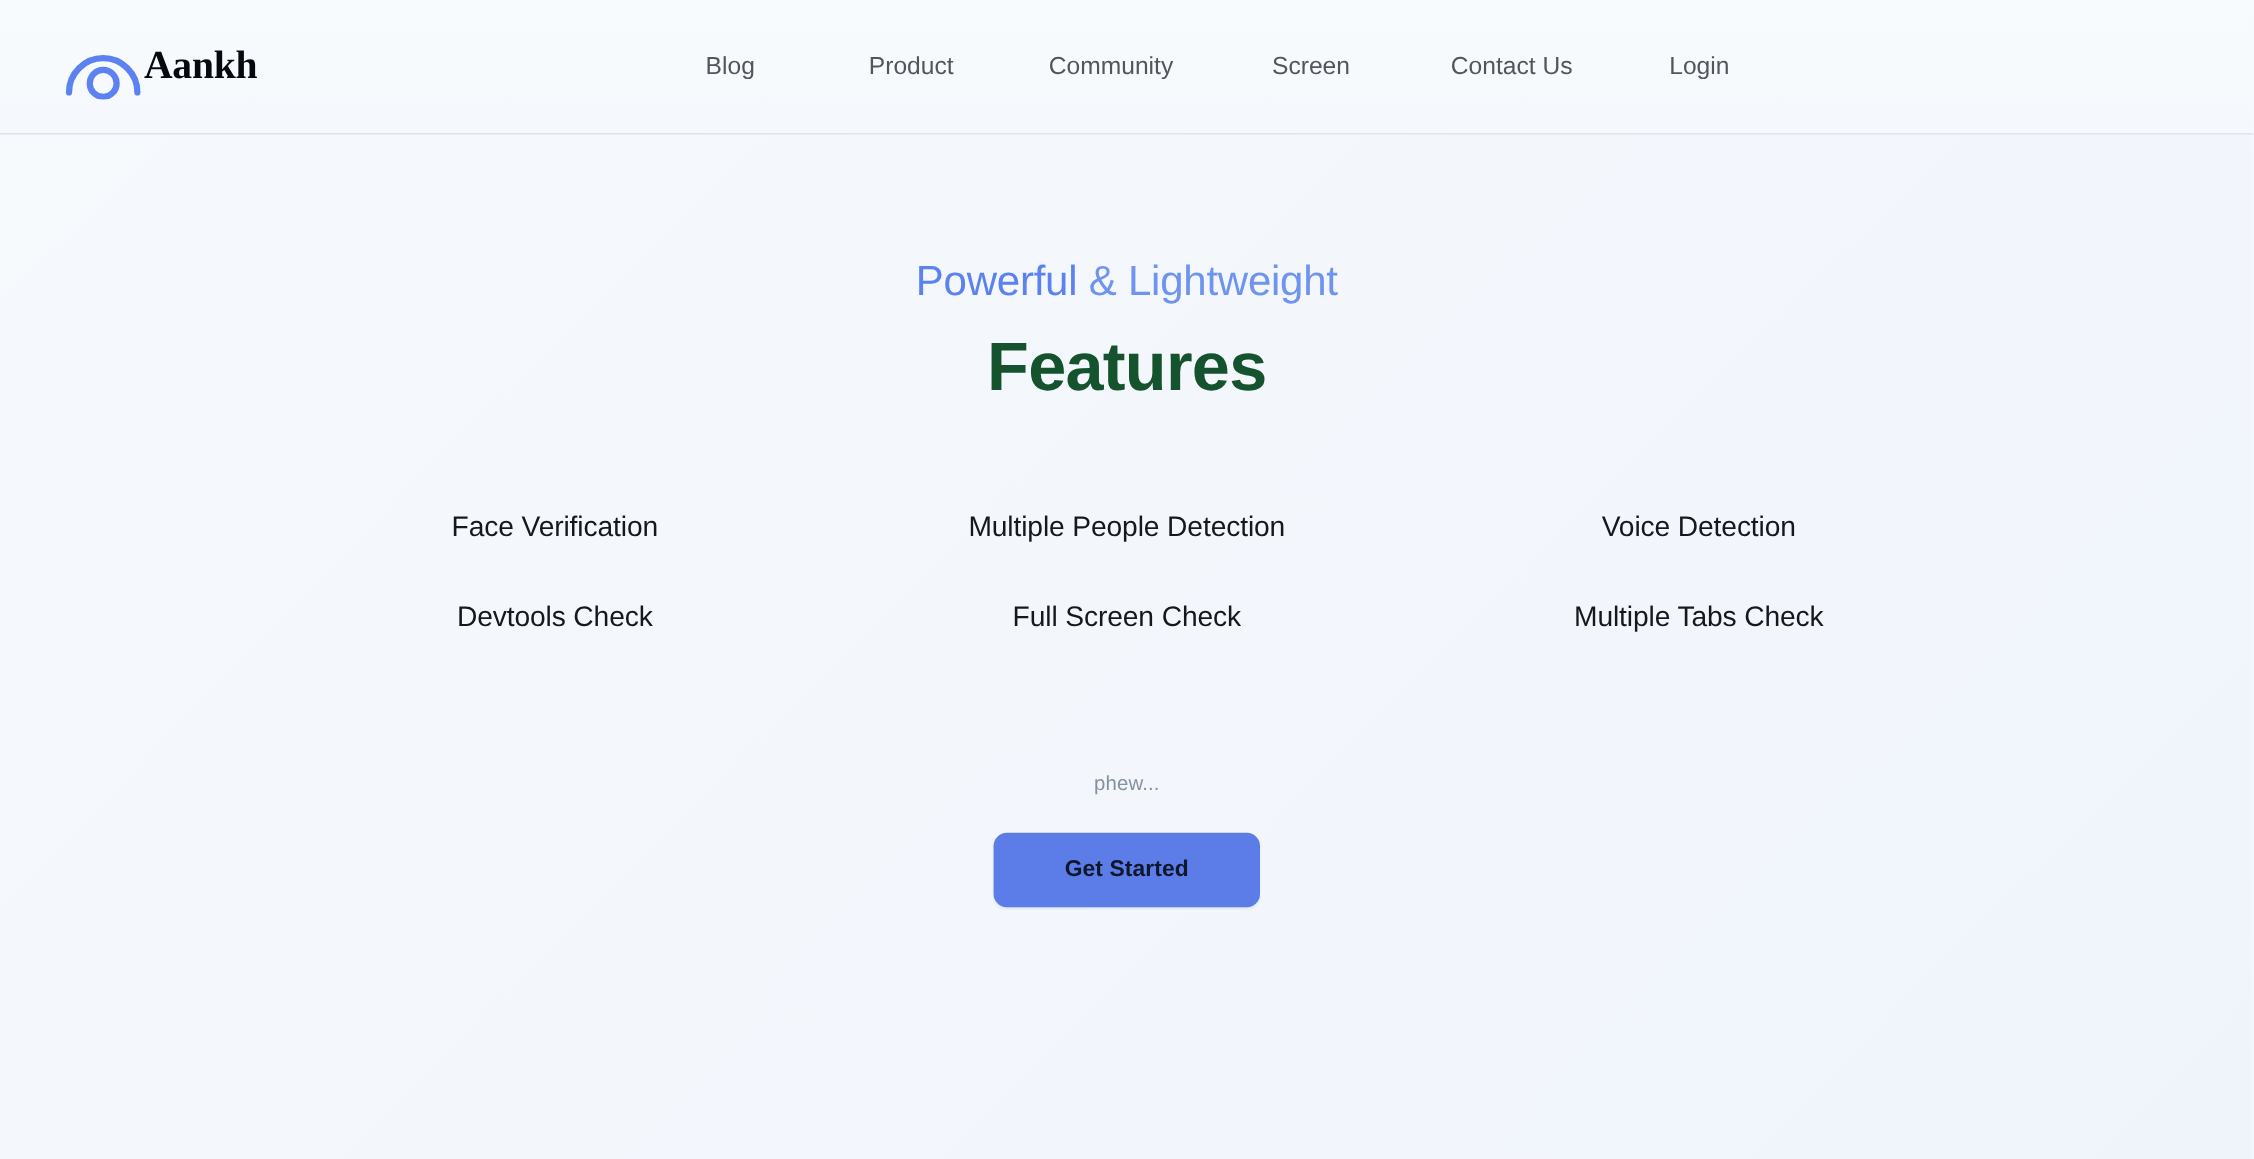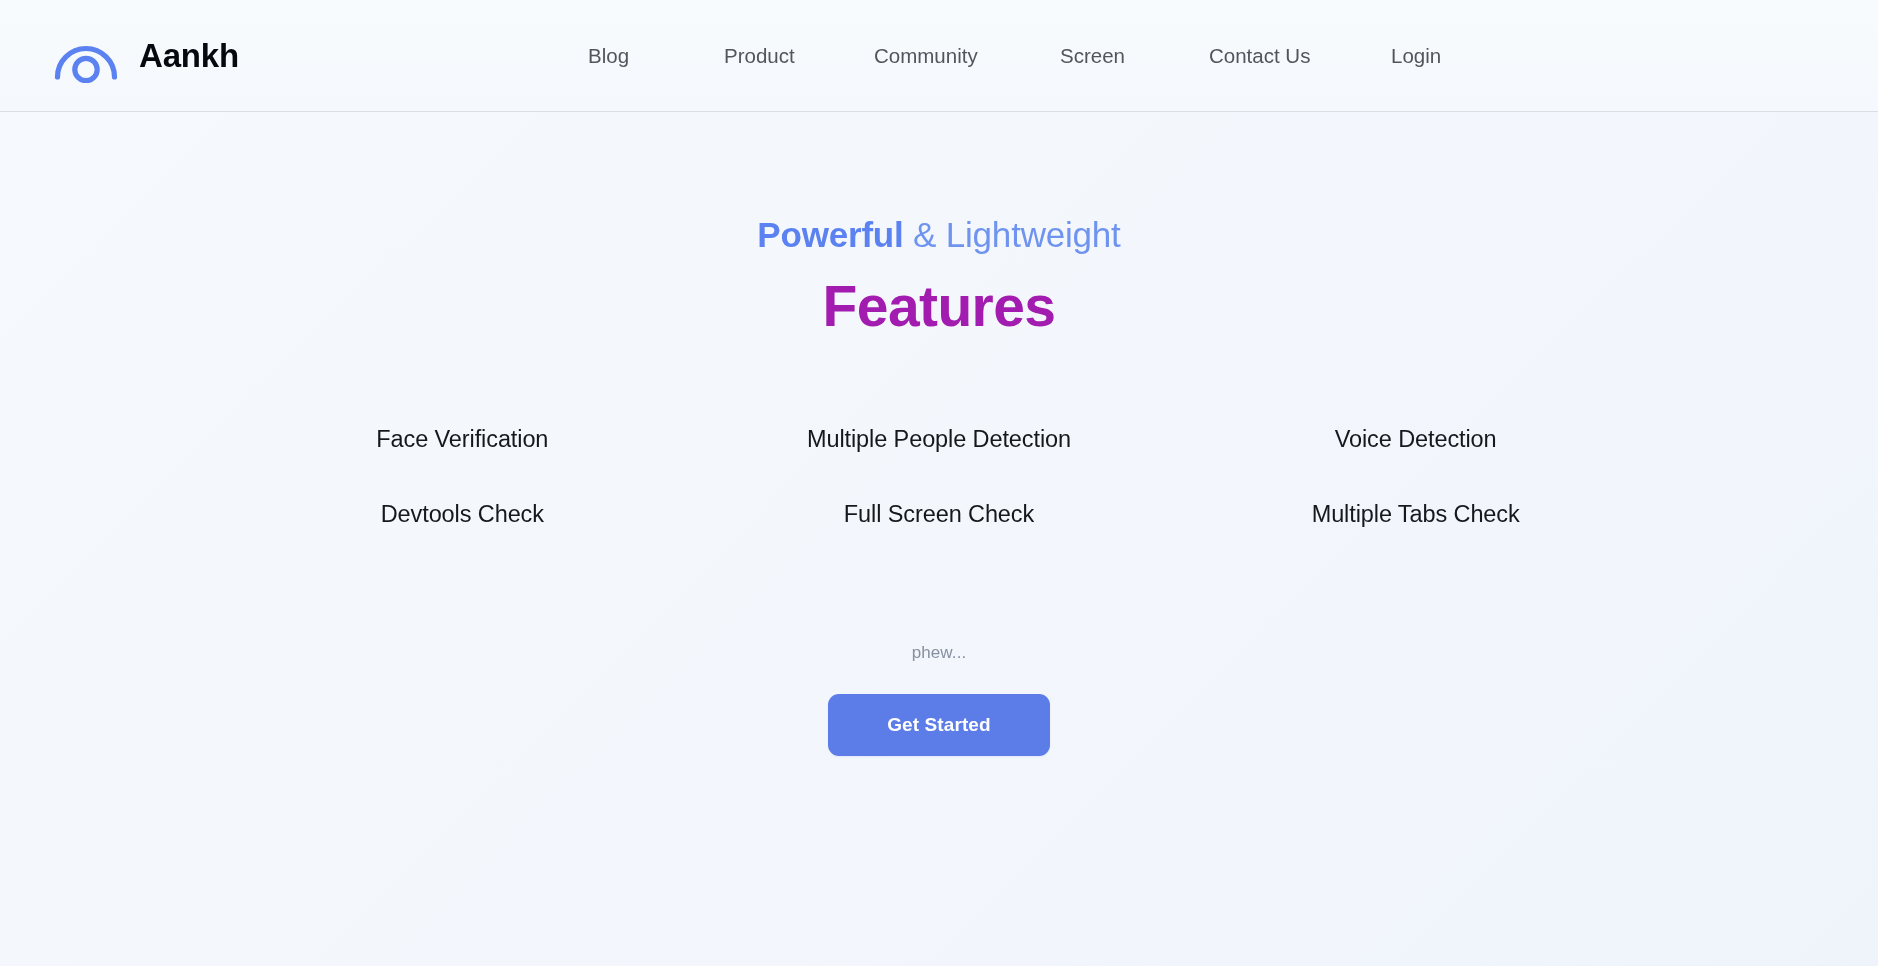--- a/index.html
+++ b/index.html
@@ -25,24 +25,24 @@
     width: 100%;
     background: linear-gradient(180deg, #f7fbfd 0%, #f5f9fd 100%);
     border-bottom: 1px solid #d9dfe6;
     display: flex;
     align-items: center;
   }
 
   .brand {
     display: flex;
     align-items: center;
-    gap: 19px;
     margin-left: 52px;
     text-decoration: none;
     flex: 0 0 auto;
+    font-family: Liberation Serif, serif;
   }
 
   .brand-logo {
     width: 68px;
     height: 54px;
     display: block;
     flex: 0 0 auto;
   }
 
   .brand-name {
@@ -94,29 +94,29 @@
   .eyebrow {
     margin-top: 102px;
     font-size: 35px;
     line-height: 1.18;
     color: #6f94ef;
     font-weight: 400;
     letter-spacing: -0.2px;
   }
 
   .eyebrow .accent {
-    font-weight: 700;
+    font-weight: 400;
     color: #5b82f0;
   }
 
   .section-title {
     margin-top: 20px;
     font-size: 57px;
     font-weight: 700;
-    color: #a21caf;
+    color: #14532d;
     letter-spacing: -0.6px;
     line-height: 1.1;
   }
 
   
   .feature-grid {
     margin: 0 auto;
     margin-top: 86px;
     width: 1430px;
     display: grid;
@@ -148,21 +148,21 @@
     display: flex;
     justify-content: center;
   }
 
   .cta-button {
     width: 222px;
     height: 62px;
     border: none;
     border-radius: 11px;
     background: #5c7ce8;
-    color: #ffffff;
+    color: #0f172a;
     font-family: "Liberation Sans", sans-serif;
     font-size: 19px;
     font-weight: 700;
     letter-spacing: 0.1px;
     cursor: pointer;
     display: inline-flex;
     align-items: center;
     justify-content: center;
     box-shadow: 0 1px 2px rgba(60, 90, 200, 0.10);
   }

